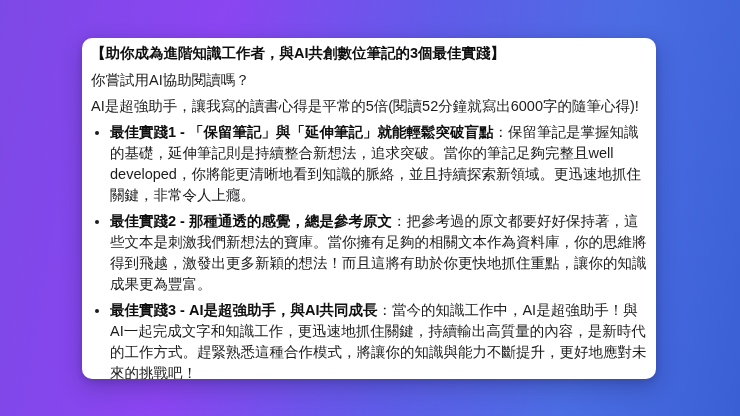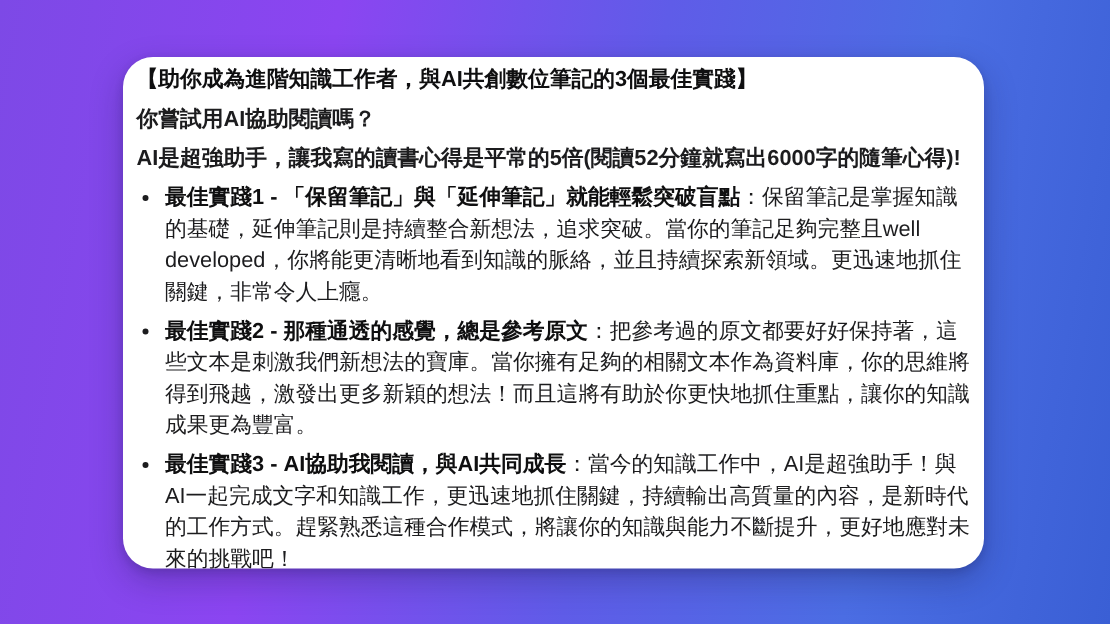--- a/index.html
+++ b/index.html
@@ -17,31 +17,30 @@
     background: linear-gradient(100deg, #7d49e6 0%, #8b45f1 28%, #5f5ce8 55%, #4b6de3 78%, #3a5fd5 100%);
   }
   .card {
     position: absolute;
     left: 82px;
     top: 38px;
     width: 574px;
     height: 341px;
     box-sizing: border-box;
     background: #ffffff;
-    border-radius: 20px;
+    border-radius: 10px;
     box-shadow: 0 8px 22px rgba(20, 20, 70, 0.28), 0 2px 6px rgba(20, 20, 70, 0.16);
     padding: 5px 5px 6px 9px;
     color: #1c1c1e;
     font-size: 14.5px;
     line-height: 21px;
     overflow: hidden;
   }
   .card p {
     margin: 0 0 5px 0;
-    font-weight: bold;
   }
   .card .title {
     font-weight: 700;
     color: #0f0f10;
     margin-bottom: 6px;
   }
   .card ul {
     margin: 0 0 5px 0;
     padding-left: 19px;
     list-style: disc;
@@ -68,18 +67,18 @@
 
 
     <ul>
       <li>
         <span class="b">最佳實踐1 - 「保留筆記」與「延伸筆記」就能輕鬆突破盲點</span><span>：保留筆記是掌握知識的基礎，延伸筆記則是持續整合新想法，追求突破。當你的筆記足夠完整且well developed，你將能更清晰地看到知識的脈絡，並且持續探索新領域。更迅速地抓住關鍵，非常令人上癮。</span>
       </li>
       <li>
         <span class="b">最佳實踐2 - 那種通透的感覺，總是參考原文</span><span>：把參考過的原文都要好好保持著，這些文本是刺激我們新想法的寶庫。當你擁有足夠的相關文本作為資料庫，你的思維將得到飛越，激發出更多新穎的想法！而且這將有助於你更快地抓住重點，讓你的知識成果更為豐富。</span>
       </li>
       <li>
-        <span class="b">最佳實踐3 - AI協助我閱讀，與AI共同成長</span><span>：當今的知識工作中，AI是超強助手！與AI一起完成文字和知識工作，更迅速地抓住關鍵，持續輸出高質量的內容，是新時代的工作方式。趕緊熟悉這種合作模式，將讓你的知識與能力不斷提升，更好地應對未來的挑戰吧！</span>
+        <span class="b">最佳實踐3 - AI是超強助手，與AI共同成長</span><span>：當今的知識工作中，AI是超強助手！與AI一起完成文字和知識工作，更迅速地抓住關鍵，持續輸出高質量的內容，是新時代的工作方式。趕緊熟悉這種合作模式，將讓你的知識與能力不斷提升，更好地應對未來的挑戰吧！</span>
       </li>
     </ul>
 
   </div>
 </div>
 
 </body></html>

